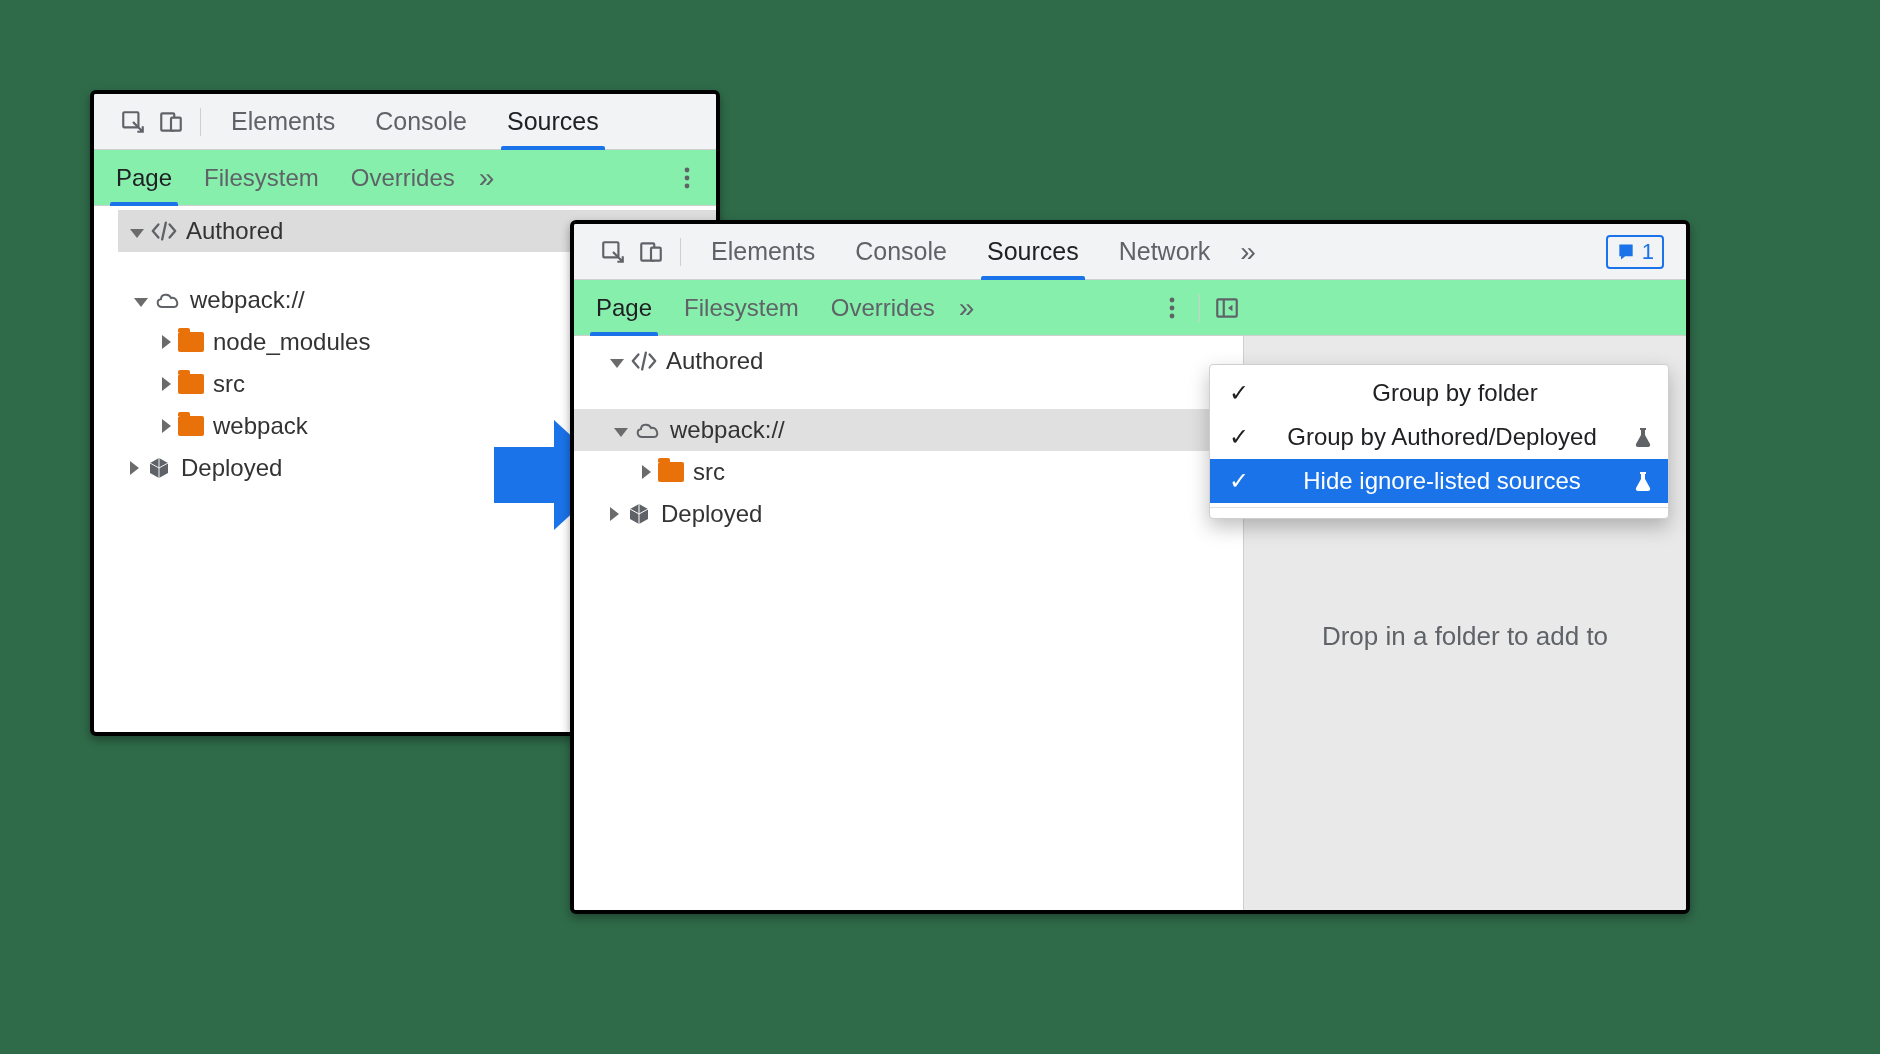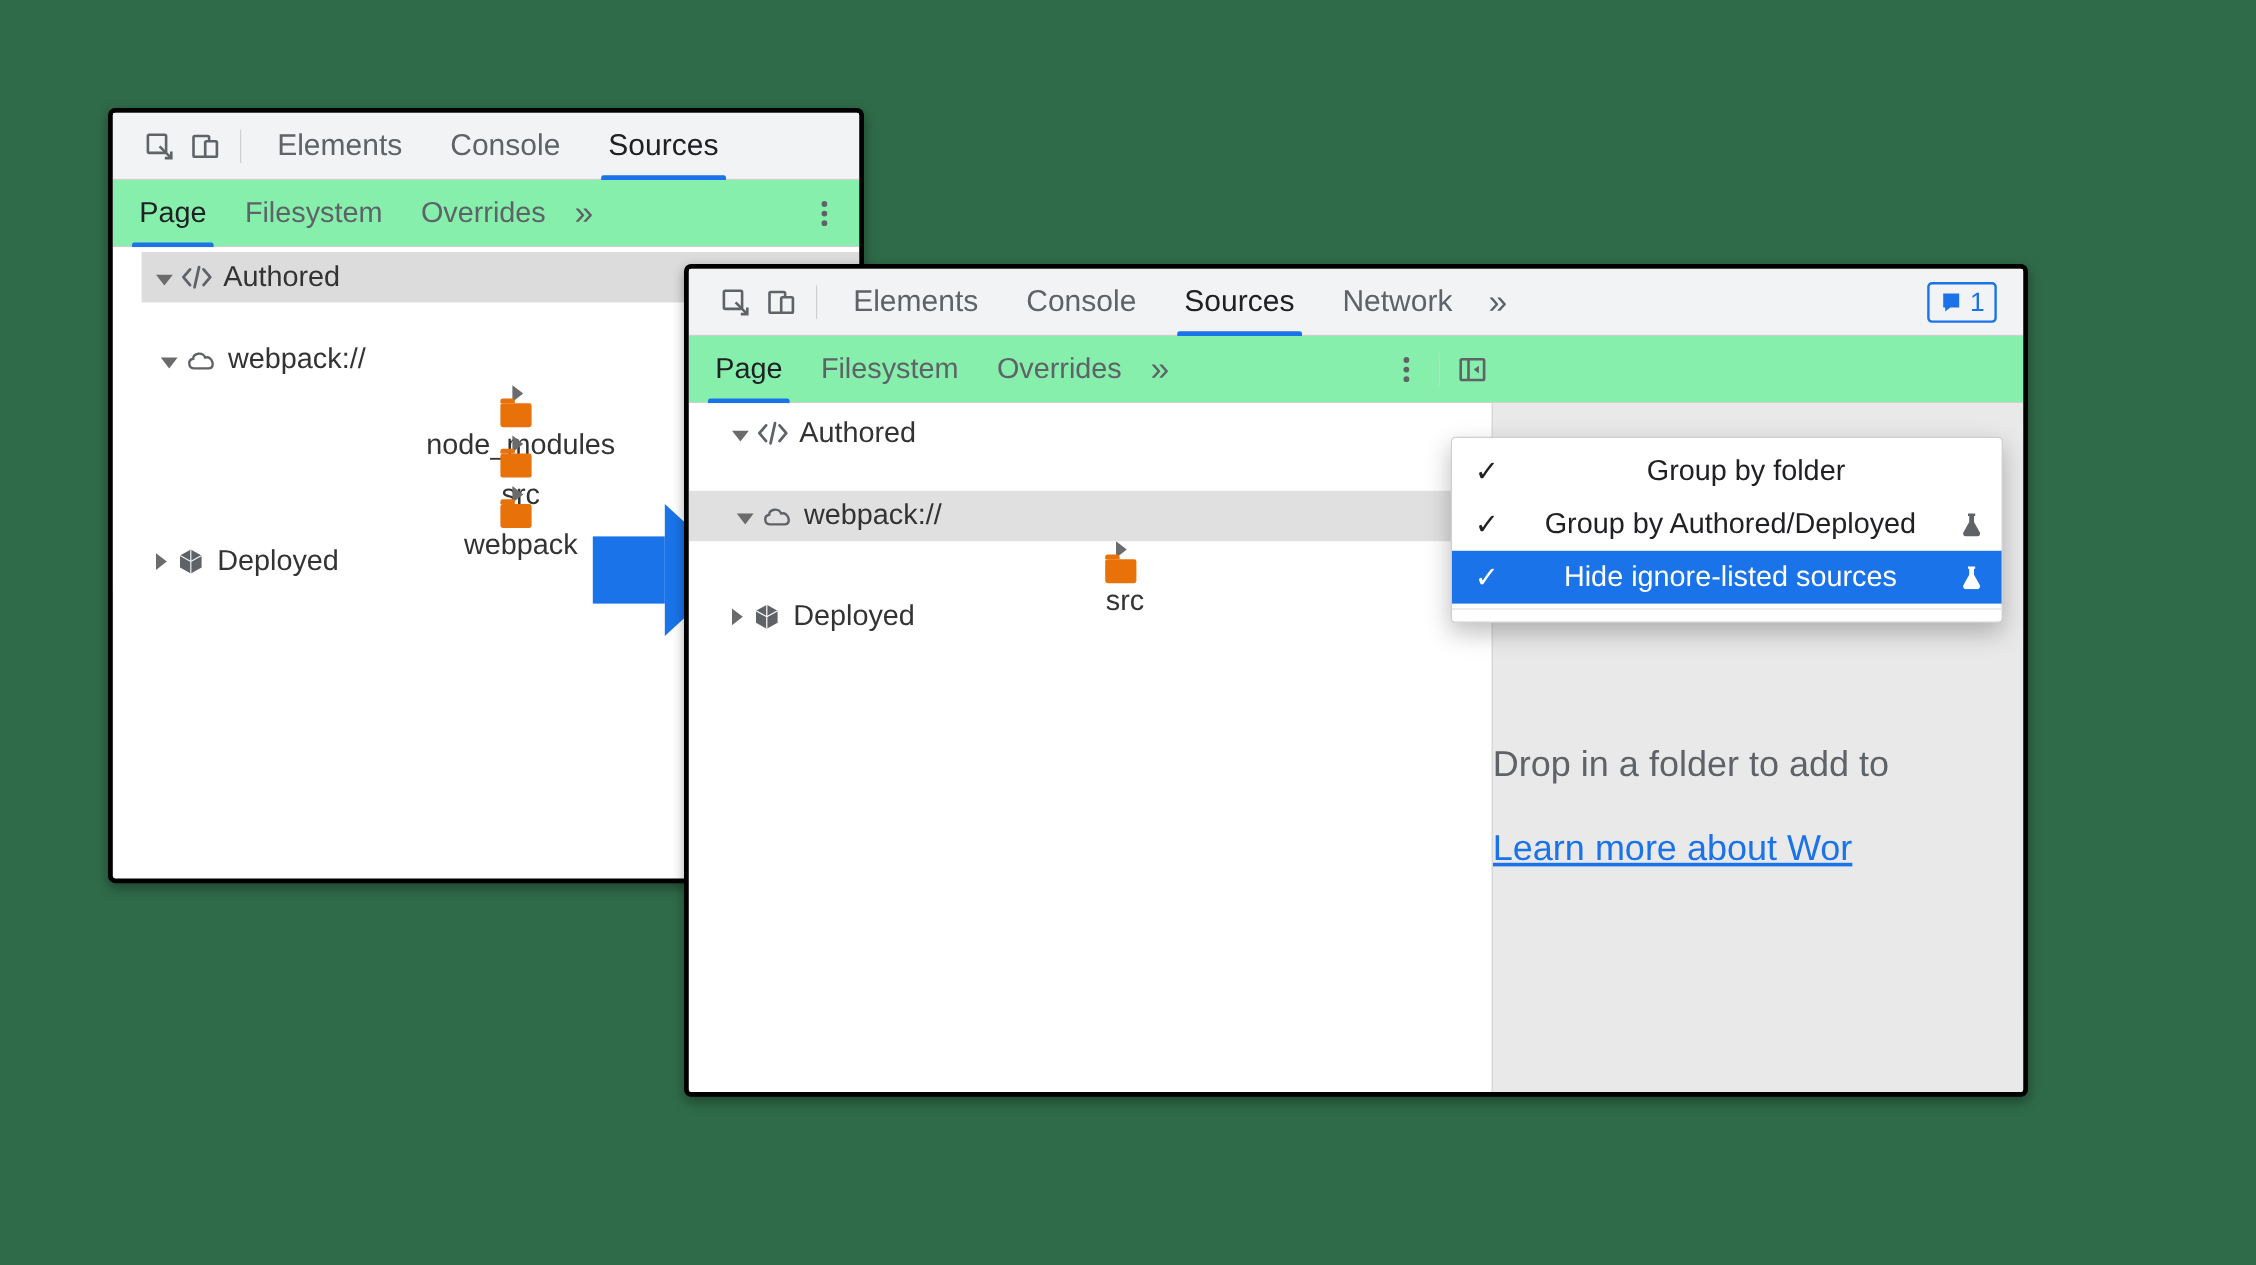--- a/index.html
+++ b/index.html
@@ -216,21 +216,21 @@
     left: 0;
     width: 12px;
     height: 4px;
     background: #e8710a;
     border-radius: 2px 2px 0 0;
   }
 
   
   .pad-0 { padding-left: 12px; margin-left: 24px; }
   .pad-1 { padding-left: 40px; margin-top: 27px; }
-  .pad-2 { padding-left: 68px; flex-direction: column; }
+  .pad-2 { padding-left: 68px; }
 
   
   .big-arrow {
     position: absolute;
     left: 494px;
     top: 420px;
     width: 120px;
     height: 110px;
     display: flex;
     align-items: center;
@@ -293,22 +293,23 @@
 
   
   .workspace-hint {
     position: absolute;
     right: 0;
     top: 112px;
     bottom: 0;
     left: 670px;
     background: #e9e9e9;
     padding: 285px 0 0 0;
-    font-size: 30px;
-    color: #5f6368;
+    font-size: 26px;
+    color: #5f6368;
+    text-align: center;
     overflow: hidden;
   }
   .workspace-hint .link {
     color: #1a73e8;
     text-decoration: underline;
     cursor: pointer;
     display: block;
     margin-top: 36px;
   }
 
@@ -461,21 +462,20 @@
           <rect x="3" y="4" width="18" height="16" rx="1"></rect>
           <line x1="9" y1="4" x2="9" y2="20"></line>
           <polyline points="17,9 13,12 17,15" fill="#5f6368" stroke="none"></polyline>
         </svg>
     </div>
     <div style="width:430px"></div>
   </div>
 
   <div class="workspace-hint">
     <div>Drop in a folder to add to</div>
-    <div class="link">Learn more about Wor</div>
   </div>
 
   <div class="tree" style="position:absolute; top:112px; left:0; width:670px; bottom:0; border-right:1px solid #cfcfcf;">
     <div class="tree-row pad-0">
       <span class="disclosure open"></span>
       <span class="node-icon">
         <svg width="30" height="22" viewBox="0 0 30 22" fill="none" stroke="#5f6368" stroke-width="2.5" stroke-linecap="round" stroke-linejoin="round">
             <polyline points="9,4 3,11 9,18"></polyline>
             <polyline points="21,4 27,11 21,18"></polyline>
             <line x1="17" y1="2" x2="13" y2="20"></line>

